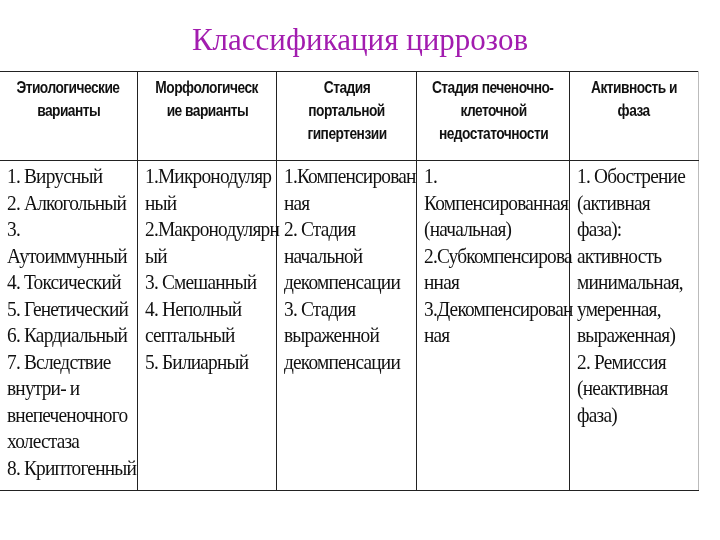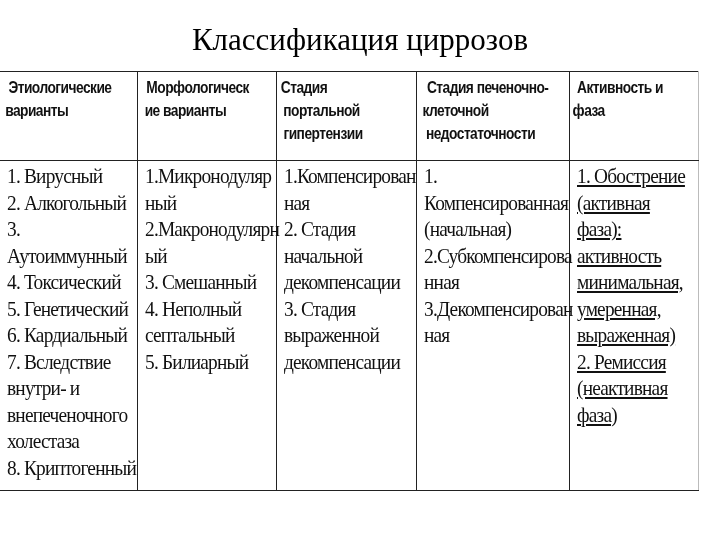--- a/index.html
+++ b/index.html
@@ -2,41 +2,41 @@
 <html><head>
   <meta charset="utf-8">
   <style>
     html, body { margin: 0; padding: 0; }
     body {
       width: 720px; height: 540px; background: #ffffff; position: relative; overflow: hidden;
       font-family: "Liberation Serif", serif; color: #111;
     }
     .title {
       position: absolute; left: 0; top: 22px; width: 720px; text-align: center;
-      font-size: 31px; font-family: "Liberation Serif", serif; color: #000000; letter-spacing: 0px;
+      font-size: 31px; font-family: "Liberation Serif", serif; color: #a21caf; letter-spacing: 0px;
     }
     table.cls {
       position: absolute; left: 0; top: 71px; width: 699px; height: 420px;
       border-collapse: collapse; table-layout: fixed;
     }
     table.cls th, table.cls td { border: 1.5px solid #222; vertical-align: top; padding: 0; }
     table.cls th {
       height: 84px; font-family: "Liberation Sans Narrow", "Liberation Sans", sans-serif;
-      font-weight: bold; font-size: 16px; line-height: 23px; text-align: left; padding-top: 4px;
+      font-weight: bold; font-size: 16px; line-height: 23px; text-align: center; padding-top: 4px;
       transform-origin: center; letter-spacing: -0.6px;
     }
     table.cls th span { display: inline-block; transform: scaleX(0.86); }
     table.cls td {
       font-size: 22px; line-height: 26.5px; padding: 2px 0 0 7px; letter-spacing: -0.9px;
     }
     table.cls td .ln { display: block; white-space: nowrap; transform: scaleX(0.88); transform-origin: left; }
     .c1 { width: 137px; } .c2 { width: 139px; } .c3 { width: 140px; } .c4 { width: 152px; } .c5 { width: 129px; }
     table.cls tr > *:first-child { border-left: none; }
     table.cls tr > *:last-child { border-right: 1px solid #bbb; }
-    table.cls td:nth-child(5) { border-left-color: #999; text-decoration: underline; }
+    table.cls td:nth-child(5) { border-left-color: #999; }
   </style>
 </head>
 <body>
 
 <div class="title">Классификация циррозов</div>
 
 <table class="cls">
   <colgroup>
       <col class="c1">
       <col class="c2">

